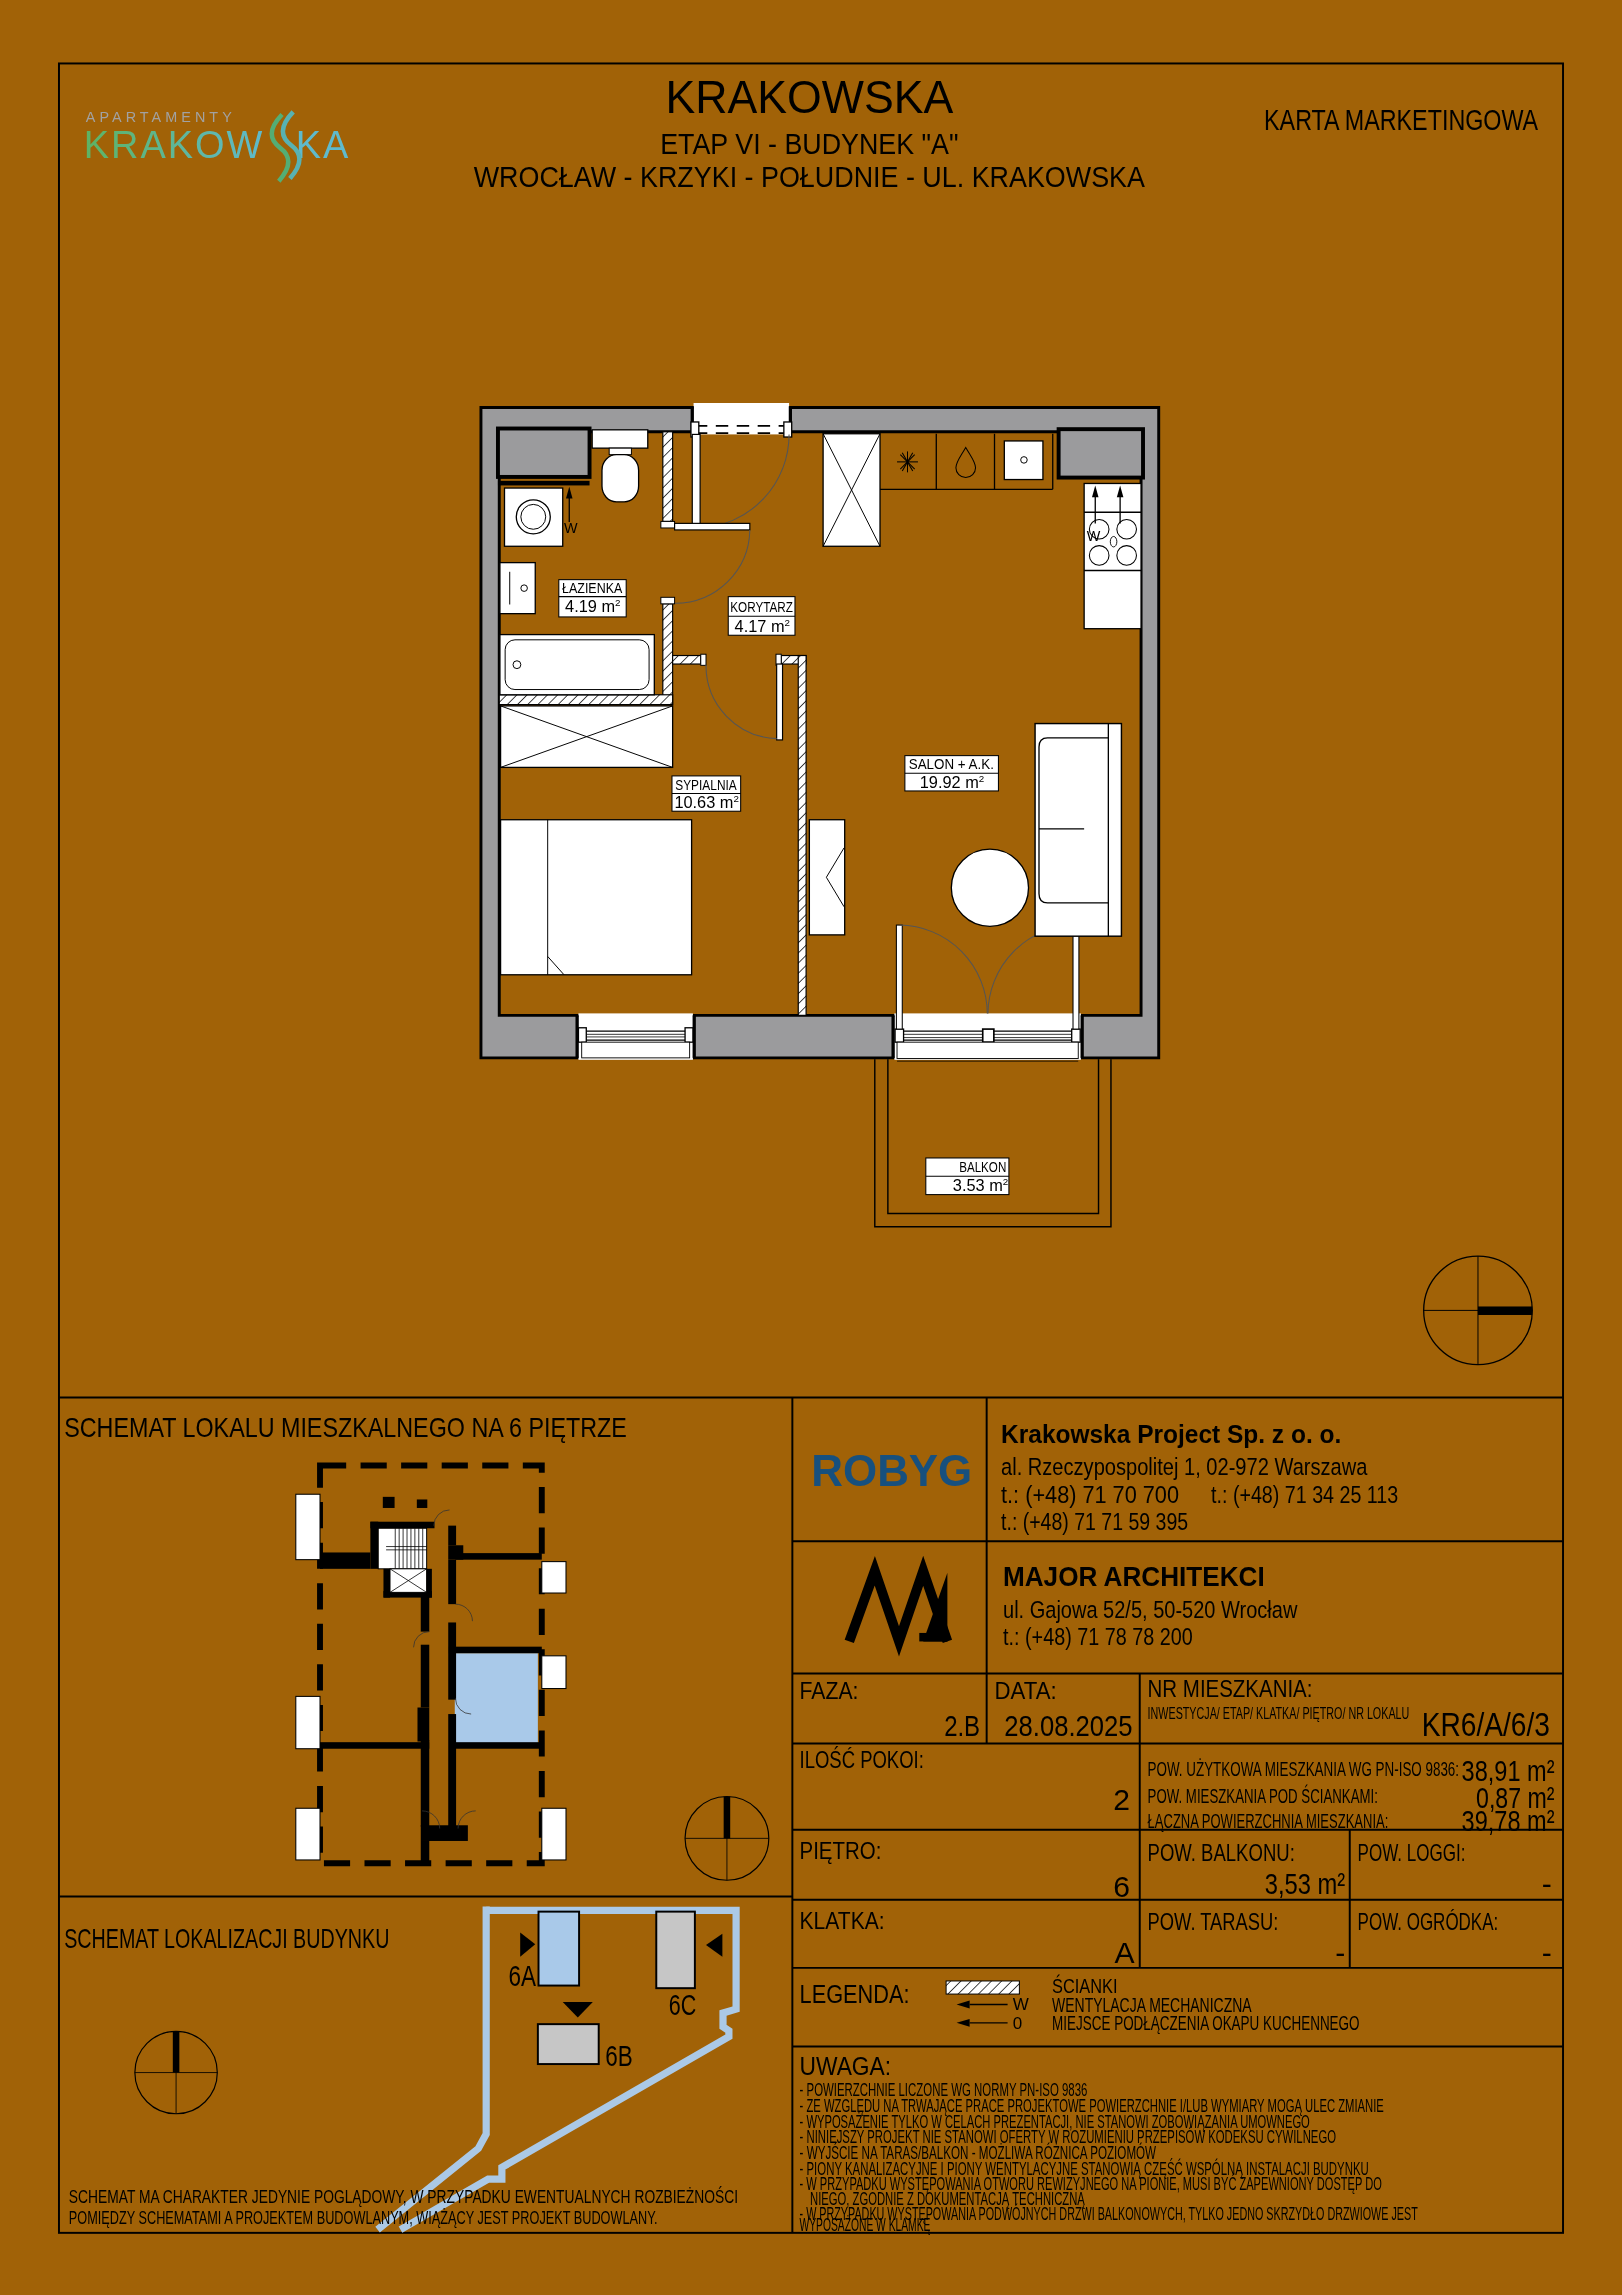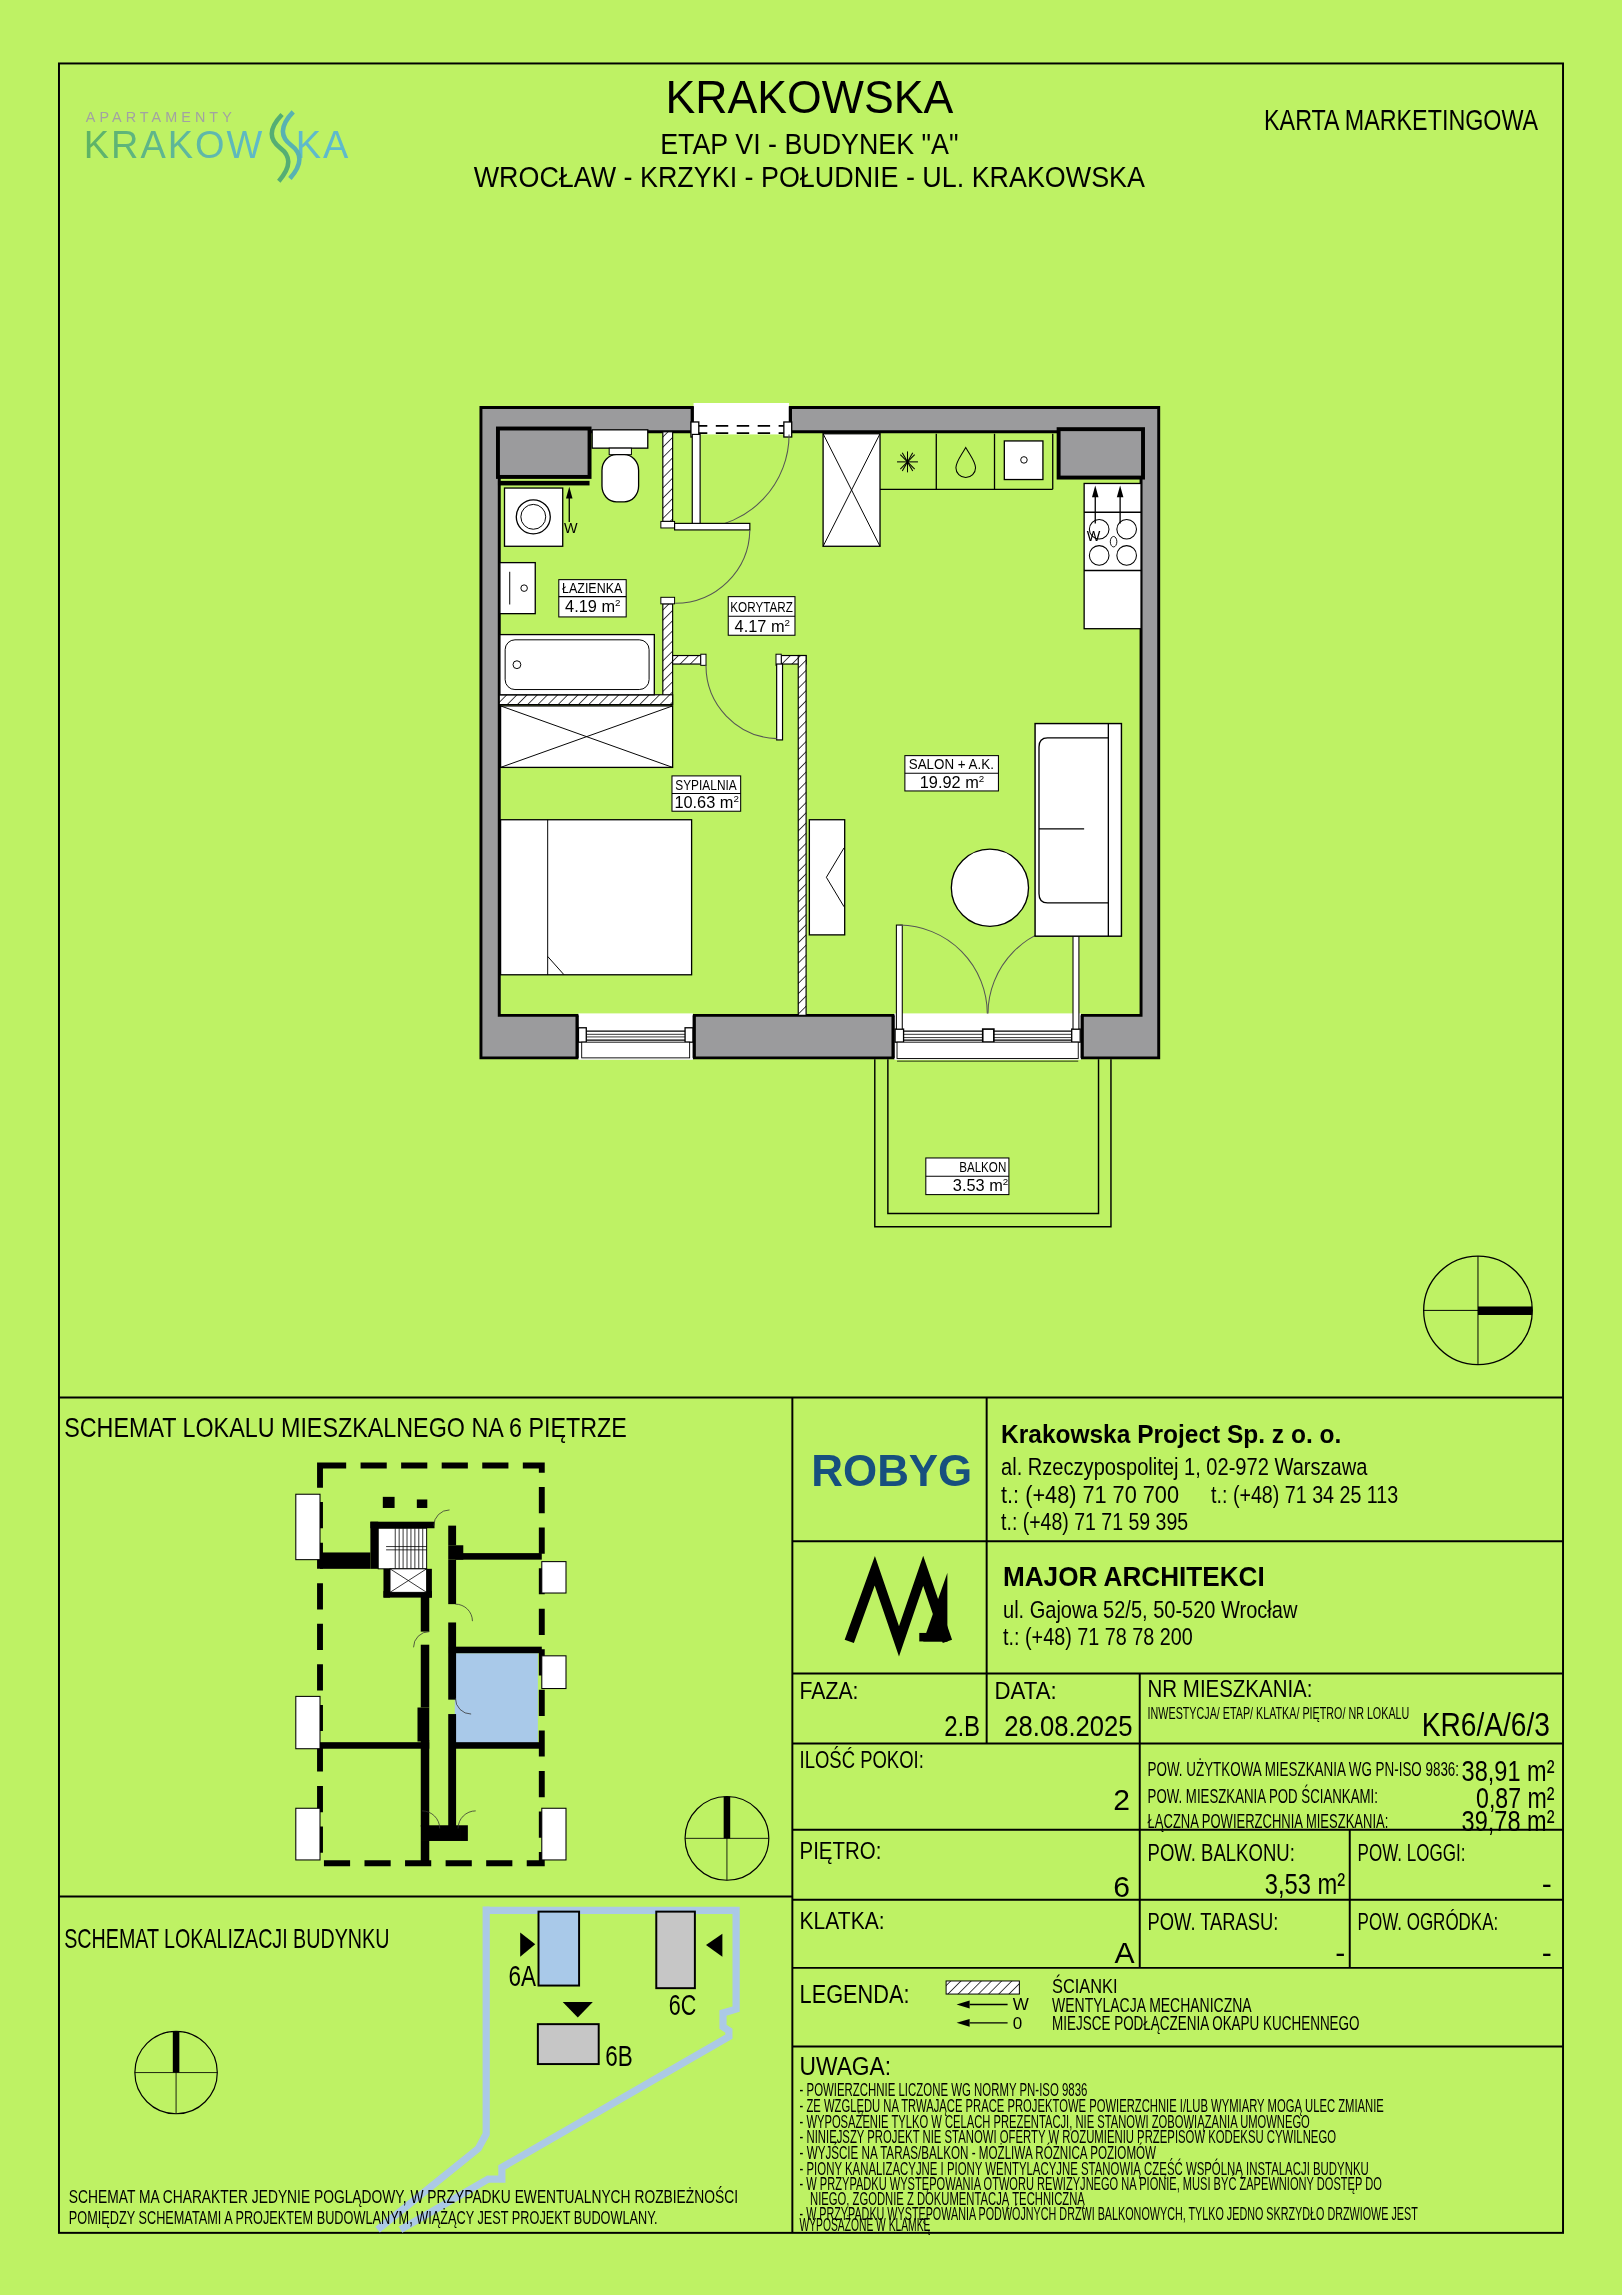--- a/index.html
+++ b/index.html
@@ -1,16 +1,16 @@
 <!DOCTYPE html>
 <html style="font-size:10.5px"><head>
 <meta charset="utf-8">
 <style>
   html,body{margin:0;padding:0;background:#fff;}
-  .page{position:relative;width:1622px;height:2295px;background:#bef264;overflow:hidden;
+  .page{position:relative;width:1622px;height:2295px;background:#a16207;overflow:hidden;
         font-family:"Liberation Sans",sans-serif;}
   svg{position:absolute;top:0;left:0;}
   text{font-family:"Liberation Sans",sans-serif;}
 </style>
 </head>
 <body>
 <div class="page">
 <svg width="1622" height="2295" viewBox="0 0 2479 3508">
 <defs>
   <pattern id="hatch" patternUnits="userSpaceOnUse" width="11" height="11" patternTransform="rotate(-45)">

